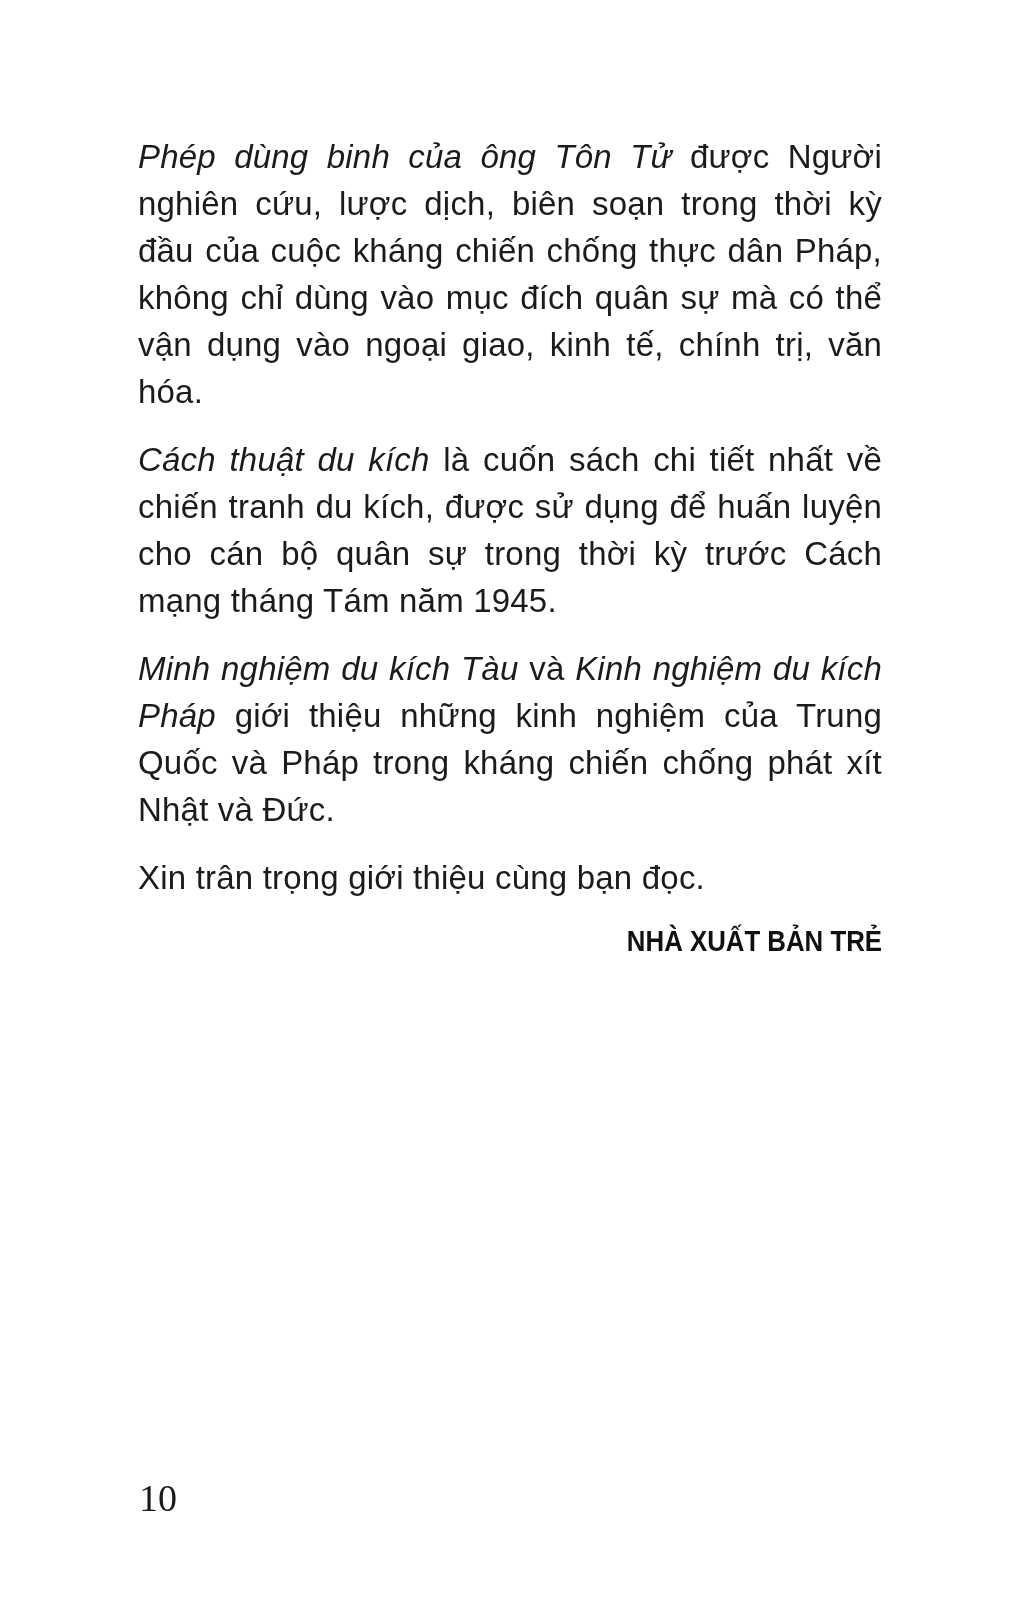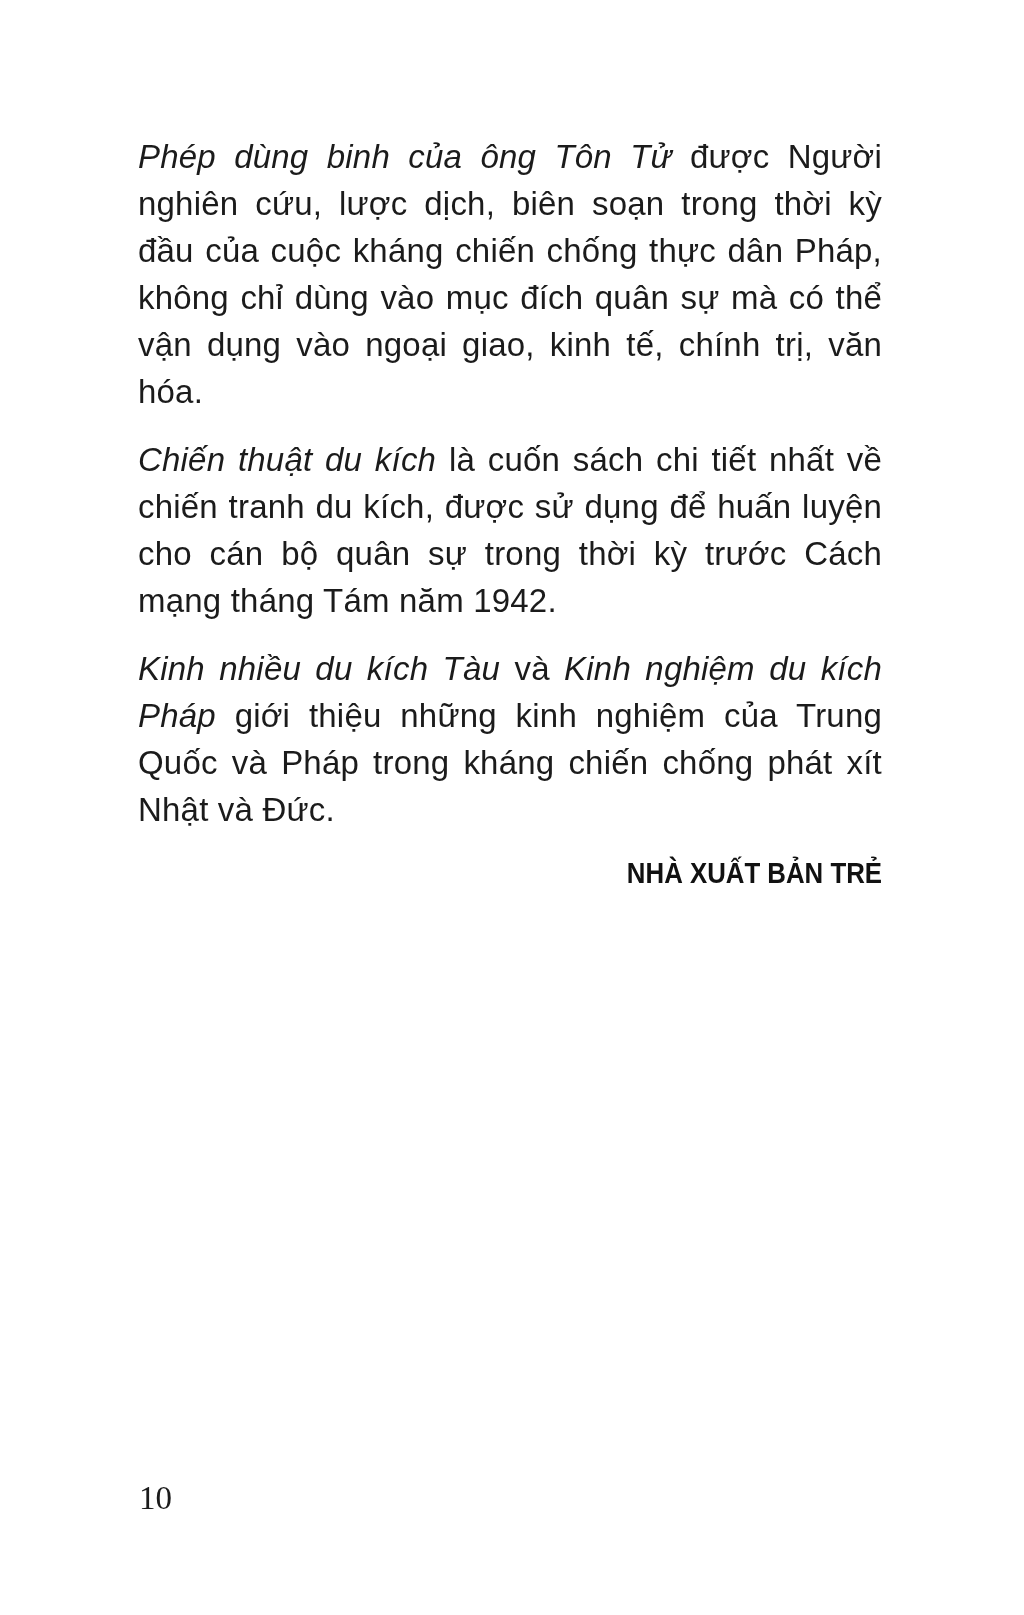--- a/index.html
+++ b/index.html
@@ -43,31 +43,32 @@
     transform: scaleX(0.86);
     transform-origin: 100% 50%;
     color: #111111;
     white-space: nowrap;
   }
   .page-number {
     position: absolute;
     left: 139px;
     top: 1478px;
     font-family: "Liberation Serif", "DejaVu Serif", serif;
-    font-size: 33px;
+    font-size: 38px;
     line-height: 40px;
     color: #1b1b1b;
   }
 </style>
 </head>
 <body>
 
 <div class="page">
   <main class="content">
     <div>
         <p class="para"><i>Phép dùng binh của ông Tôn Tử</i><span> được Người nghiên cứu, lược dịch, biên soạn trong thời kỳ đầu của cuộc kháng chiến chống thực dân Pháp, không chỉ dùng vào mục đích quân sự mà có thể vận dụng vào ngoại giao, kinh tế, chính trị, văn hóa.</span></p>
-        <p class="para"><i>Chiến thuật du kích</i><span> là cuốn sách chi tiết nhất về chiến tranh du kích, được sử dụng để huấn luyện cho cán bộ quân sự trong thời kỳ trước Cách mạng tháng Tám năm 1942.</span></p>
-        <p class="para"><i>Kinh nhiều du kích Tàu</i><span> và </span><i>Kinh nghiệm du kích Pháp</i><span> giới thiệu những kinh nghiệm của Trung Quốc và Pháp trong kháng chiến chống phát xít Nhật và Đức.</span></p>
+        <p class="para"><i>Cách thuật du kích</i><span> là cuốn sách chi tiết nhất về chiến tranh du kích, được sử dụng để huấn luyện cho cán bộ quân sự trong thời kỳ trước Cách mạng tháng Tám năm 1945.</span></p>
+        <p class="para"><i>Minh nghiệm du kích Tàu</i><span> và </span><i>Kinh nghiệm du kích Pháp</i><span> giới thiệu những kinh nghiệm của Trung Quốc và Pháp trong kháng chiến chống phát xít Nhật và Đức.</span></p>
+        <p class="para"><span>Xin trân trọng giới thiệu cùng bạn đọc.</span></p>
       </div>
     <div class="signature">NHÀ XUẤT BẢN TRẺ</div>
   </main>
   <div class="page-number">10</div>
 </div>
 
 </body></html>

